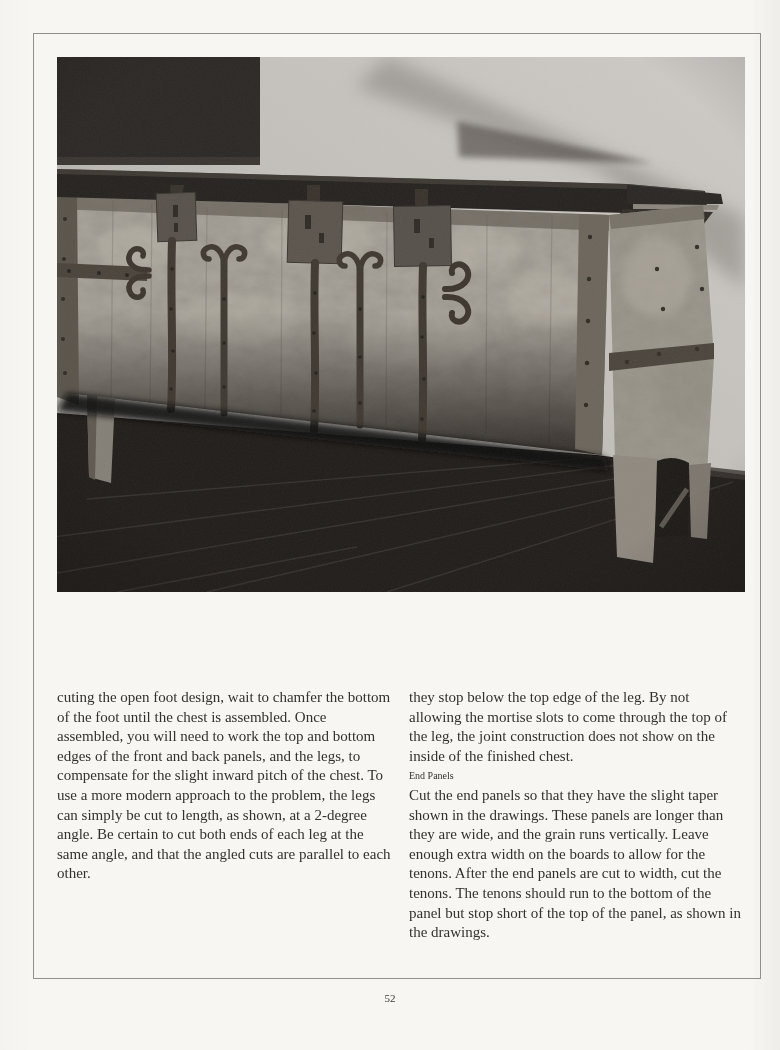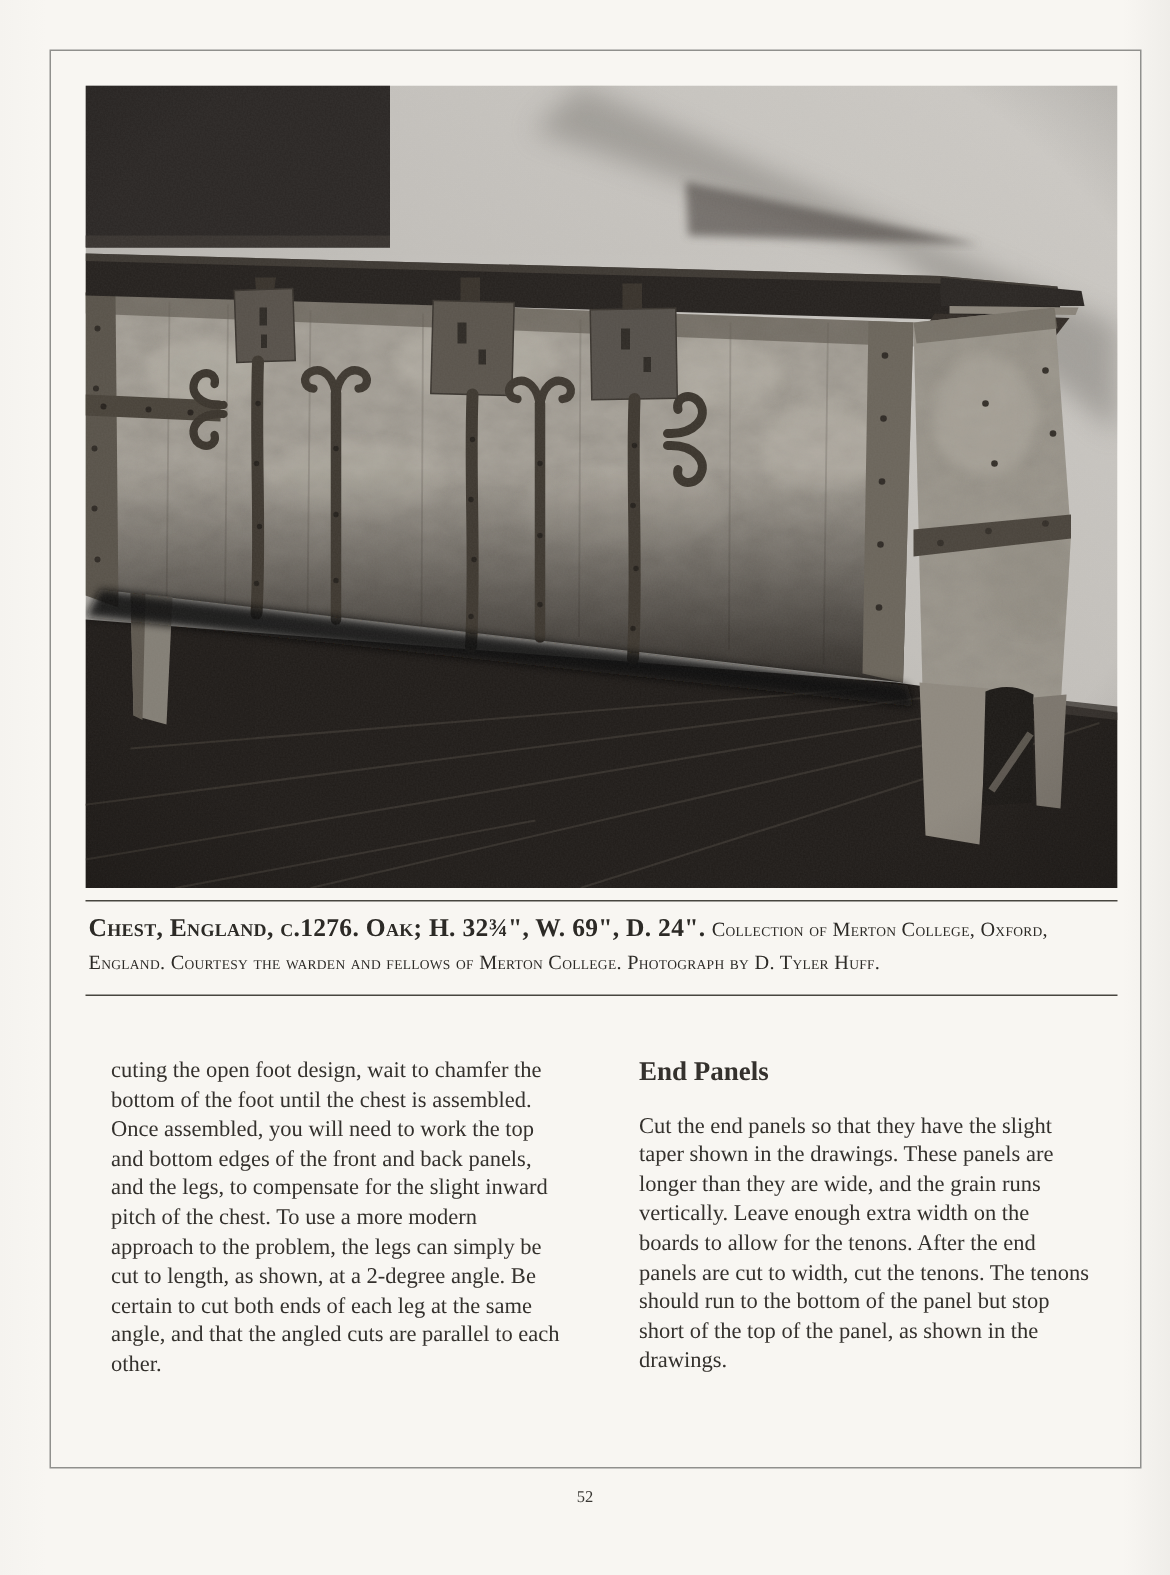--- a/index.html
+++ b/index.html
@@ -39,26 +39,26 @@
     font-variant:small-caps;
     font-size:13.5px;
   }
   .columns{
     position:absolute;left:57px;top:688px;width:688px;
     display:flex;gap:16px;
     color:#34312d;
     font-size:15px;line-height:19.6px;
   }
   .col{flex:1 1 0;min-width:0;}
-  .col p{margin:17px;text-align:left;}
+  .col p{margin:0;text-align:left;}
   .col p.indent{text-indent:14px;}
   .section-heading{
-    font-weight:bold;
+    font-weight:normal;
     margin:12px 0 2px 0;
-    font-size:18px;
+    font-size:10px;
   }
   .page-number{
     position:absolute;left:0;top:992px;width:780px;
     text-align:center;
     font-size:11px;color:#3a3834;
   }
 </style>
 </head>
 <body>
 
@@ -271,30 +271,27 @@
         </g>
 
         <path d="M10,336 L548,400 L552,414 L0,354 Z" fill="#100e0c" opacity="0.9" filter="url(#blur3)"></path>
       </g>
 
       <rect x="0" y="0" width="688" height="535" filter="url(#filmF)" opacity="0.14"></rect>
       <rect x="0" y="0" width="688" height="535" fill="url(#vigG)"></rect>
     </svg>
   </figure>
 
-  <div class="caption">
-    <span class="cap-title">Chest, England, c.1276. Oak; H. 32¾", W. 69", D. 24".</span>
-    <span class="cap-credit">Collection of Merton College, Oxford, England. Courtesy the warden and fellows of Merton College. Photograph by D. Tyler Huff.</span>
-  </div>
 
   <div class="columns">
     <div class="col">
       <p>cuting the open foot design, wait to chamfer the bottom of the foot until the chest is assembled. Once assembled, you will need to work the top and bottom edges of the front and back panels, and the legs, to compensate for the slight inward pitch of the chest. To use a more modern approach to the problem, the legs can simply be cut to length, as shown, at a 2-degree angle. Be certain to cut both ends of each leg at the same angle, and that the angled cuts are parallel to each other.</p>
     </div>
     <div class="col">
+      <p>they stop below the top edge of the leg. By not allowing the mortise slots to come through the top of the leg, the joint construction does not show on the inside of the finished chest.</p>
       <p class="section-heading">End Panels</p>
       <p>Cut the end panels so that they have the slight taper shown in the drawings. These panels are longer than they are wide, and the grain runs vertically. Leave enough extra width on the boards to allow for the tenons. After the end panels are cut to width, cut the tenons. The tenons should run to the bottom of the panel but stop short of the top of the panel, as shown in the drawings.</p>
     </div>
   </div>
 
   <div class="page-number">52</div>
 
 </div>
 
 </body></html>

